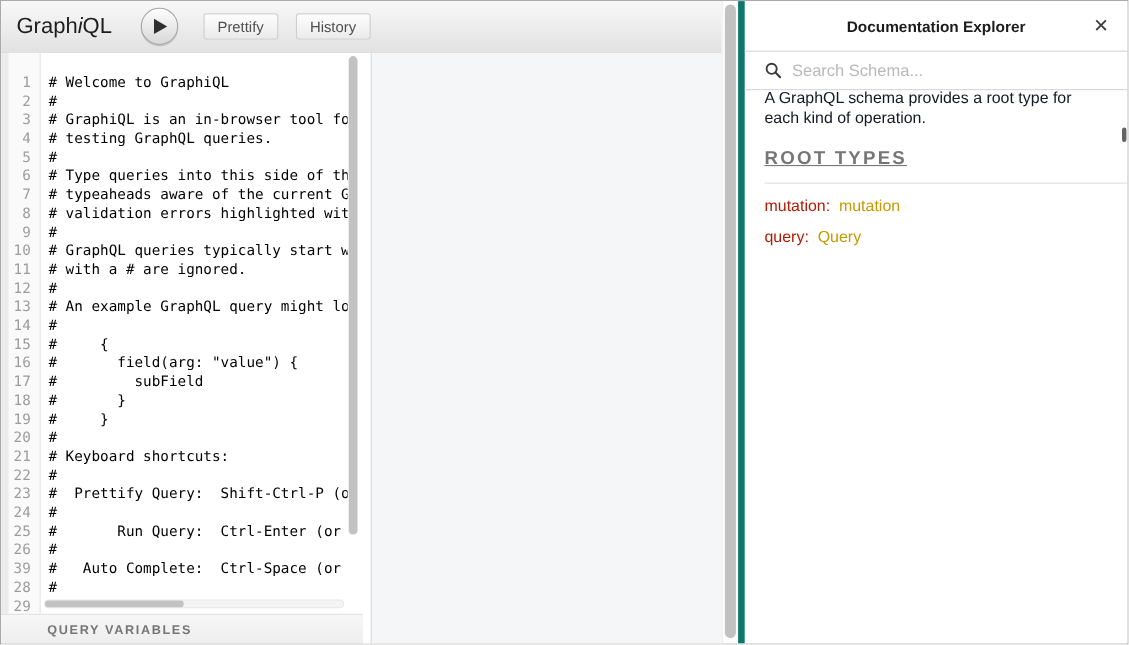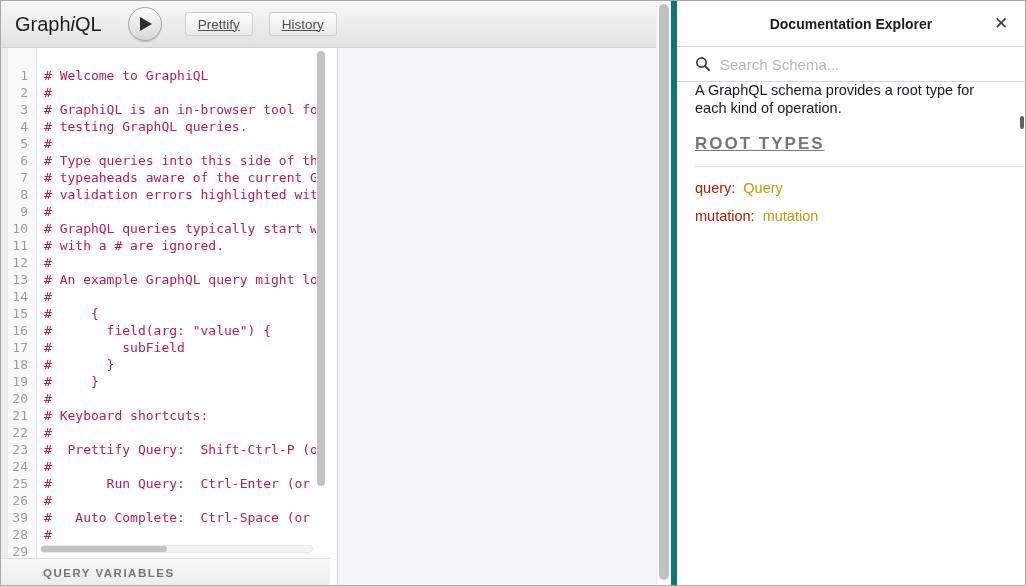--- a/index.html
+++ b/index.html
@@ -30,21 +30,21 @@
     width:0; height:0; margin-left:3px;
     border-left:12px solid #2e2e2e;
     border-top:7px solid transparent;
     border-bottom:7px solid transparent;
   }
   .tool-btn {
     height:24px; padding:0 12px; margin-left:16px;
     background:linear-gradient(#fdfdfd,#ebebeb);
     border:1px solid #cfcfcf; border-radius:3px;
     font-family:"Liberation Sans", sans-serif;
-    font-size:13.5px; color:#4f4f4f; cursor:pointer;text-decoration:underline;
+    font-size:13.5px; color:#4f4f4f; cursor:pointer;
   }
   .tool-btn.first { margin-left:23px; }
 
   
   .editor-rail {
     position:absolute; left:0; top:47px; width:7px; height:510px; background:#ececec;
   }
   .editor {
     position:absolute; left:7px; top:47px; width:322px; height:510px;
     background:#fff; overflow:hidden;
@@ -55,21 +55,21 @@
     background:#fafafa; border-right:1px solid #e5e5e5;
   }
   .lines { position:relative; padding-top:19px; }
   .row { display:flex; height:17px; line-height:17px; }
   .ln {
     flex:none; width:29px; padding-right:9px; text-align:right;
     color:#9c9c9c;
   }
   .code {
     margin-left:7px; width:272px; overflow:hidden;
-    white-space:pre; color:#be185d;
+    white-space:pre; color:#000000;
   }
   .v-scrollbar {
     position:absolute; left:309px; top:3px; width:8px; height:435px;
     background:#c2c2c2; border-radius:4px;
   }
   .h-scrollbar {
     position:absolute; left:32px; top:497px; width:273px; height:8px;
     background:#f4f4f4; border:1px solid #e7e7e7; border-radius:4px;
   }
   .h-thumb { width:126px; height:6px; background:#c2c2c2; border-radius:3px; }
@@ -346,26 +346,26 @@
       </svg>
       <input class="doc-search-input" type="text" placeholder="Search Schema..." style="">
     </div>
     <div class="doc-body">
       <div class="doc-description">A GraphQL schema provides a root type for each kind of operation.</div>
       <div class="doc-category-title">ROOT TYPES</div>
       <div class="doc-divider"></div>
       <div class="doc-items">
 
           <div class="doc-item">
+            <span class="kw" style="color: rgb(177, 26, 4);">mutation:</span>
+            <span class="type-link" style="color: rgb(202, 152, 0); margin-left: 4px;">mutation</span>
+          </div>
+
+          <div class="doc-item">
             <span class="kw" style="color: rgb(177, 26, 4);">query:</span>
             <span class="type-link" style="color: rgb(202, 152, 0); margin-left: 4px;">Query</span>
           </div>
-
-          <div class="doc-item">
-            <span class="kw" style="color: rgb(177, 26, 4);">mutation:</span>
-            <span class="type-link" style="color: rgb(202, 152, 0); margin-left: 4px;">mutation</span>
-          </div>
         </div>
     </div>
     <div class="doc-mini-thumb"></div>
   </div>
 
 </div>
 
 </body></html>

